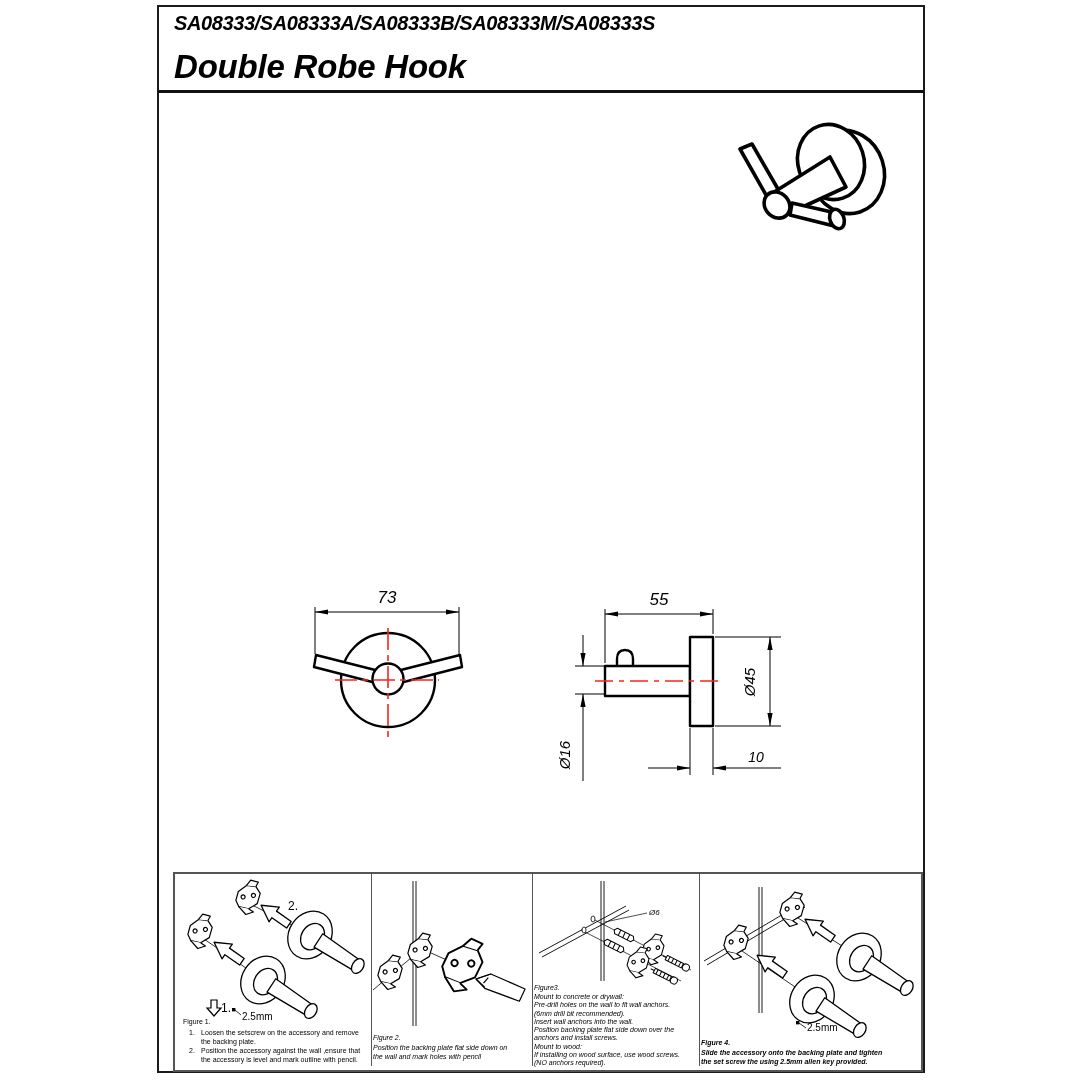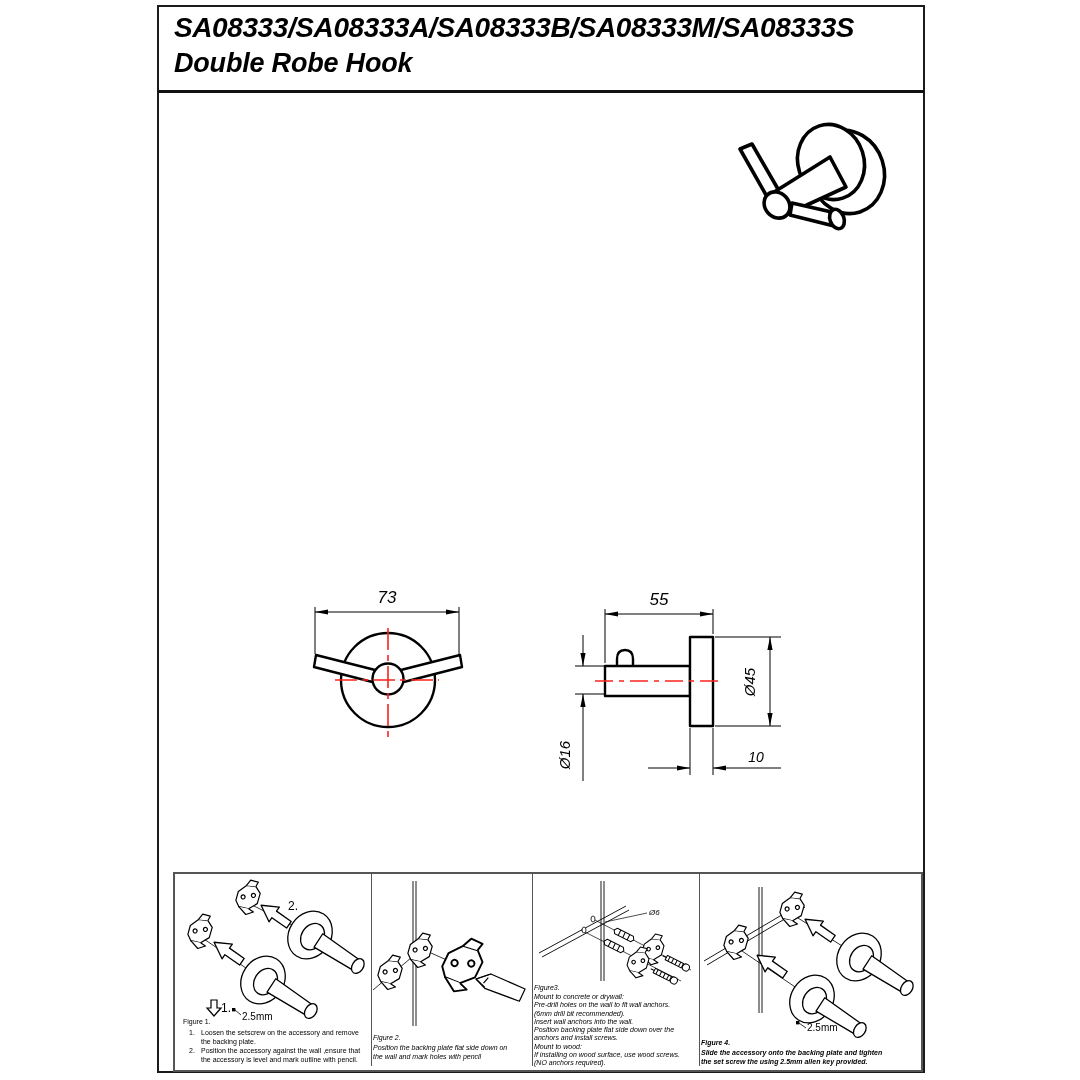--- a/index.html
+++ b/index.html
@@ -4,22 +4,22 @@
 <style>
   html,body { margin:0; padding:0; }
   body {
     width:1080px; height:1080px; position:relative; background:#ffffff;
     font-family:"Liberation Sans", sans-serif; color:#000;
   }
   .abs { position:absolute; }
   
   .frame { left:157px; top:5px; width:764px; height:1064px; border:2px solid #1b1b1b; }
   .titleblock { left:157px; top:5px; width:764px; height:83px; border:2px solid #1b1b1b; border-bottom:3px solid #111; background:#fff; }
-  .t1 { left:174px; top:12px; font-size:28px; font-style:italic; font-weight:700; letter-spacing:-0.4px; white-space:nowrap; }
-  .t2 { left:174px; top:48px; font-size:27px; font-style:italic; font-weight:700; letter-spacing:-0.2px; white-space:nowrap; }
+  .t1 { left:174px; top:12px; font-size:20px; font-style:italic; font-weight:700; letter-spacing:-0.4px; white-space:nowrap; }
+  .t2 { left:174px; top:48px; font-size:33px; font-style:italic; font-weight:700; letter-spacing:-0.2px; white-space:nowrap; }
   svg { overflow:visible; }
   svg text { font-family:"Liberation Sans", sans-serif; fill:#000; }
   .dimtxt { font-style:italic; }
   
   .panels { left:173px; top:872px; width:746px; height:196px; border:2px solid #555; background:#fff; }
   .sep { top:0; width:0; height:192px; border-left:1.5px solid #555; }
   .figlabel { font-size:7px; }
   .figtext-it { font-size:7px; font-style:italic; line-height:8.3px; white-space:nowrap; }
   .figtext-b  { font-size:7px; font-style:italic; font-weight:700; line-height:9px; white-space:nowrap; }
   .figsteps { font-size:7px; line-height:8.6px; width:178px; }

